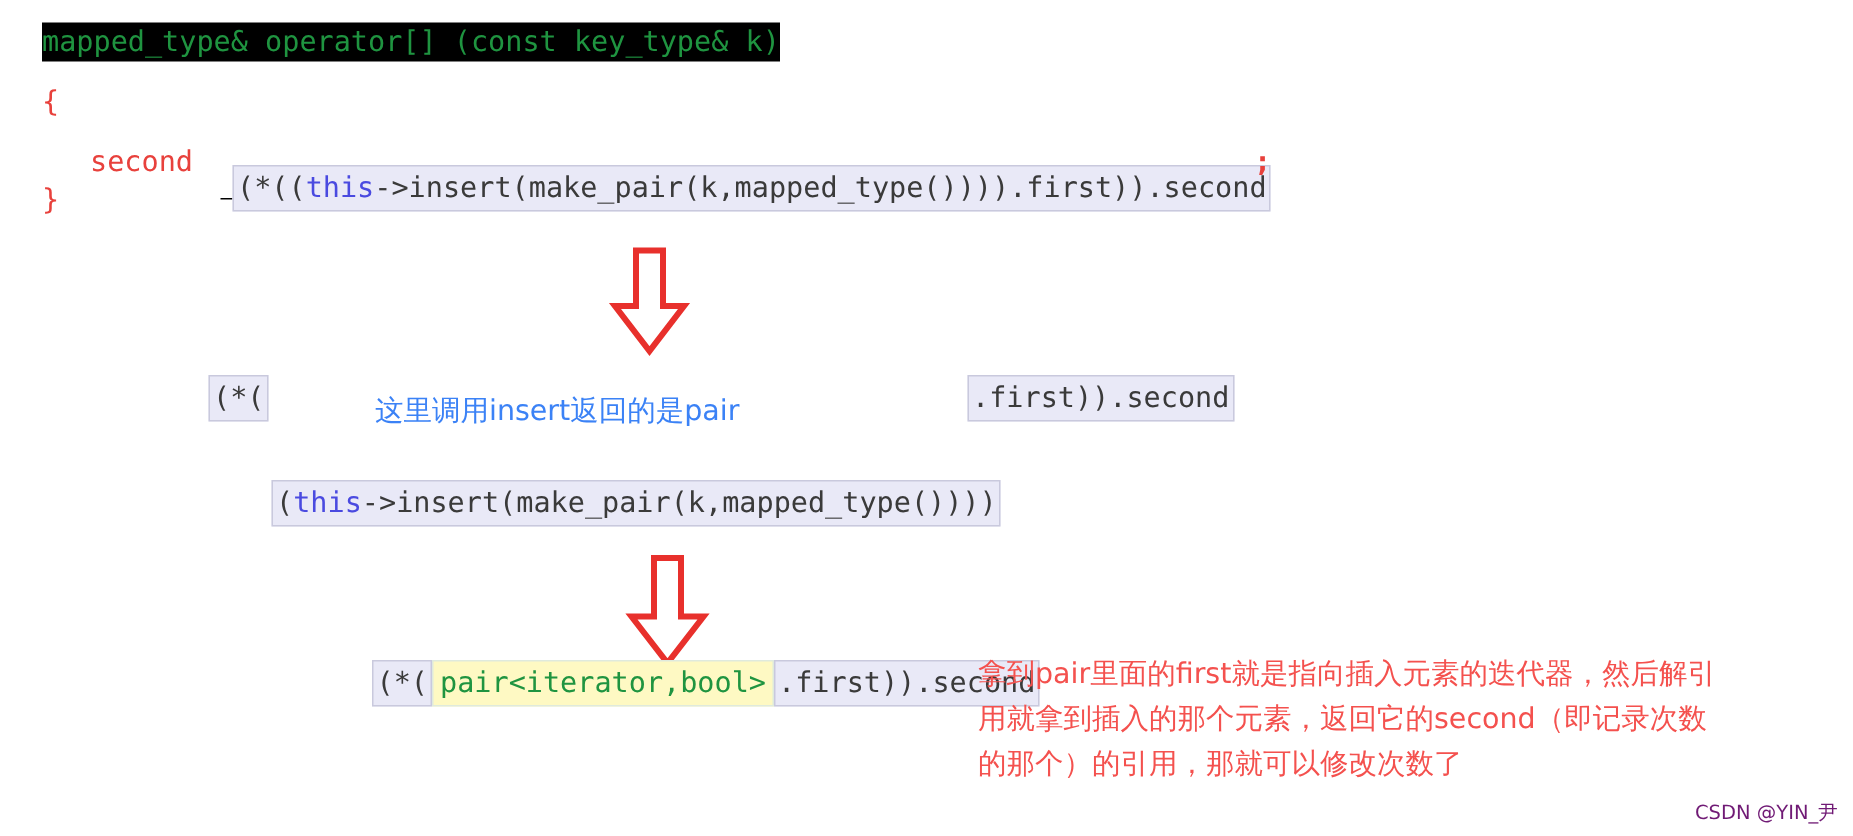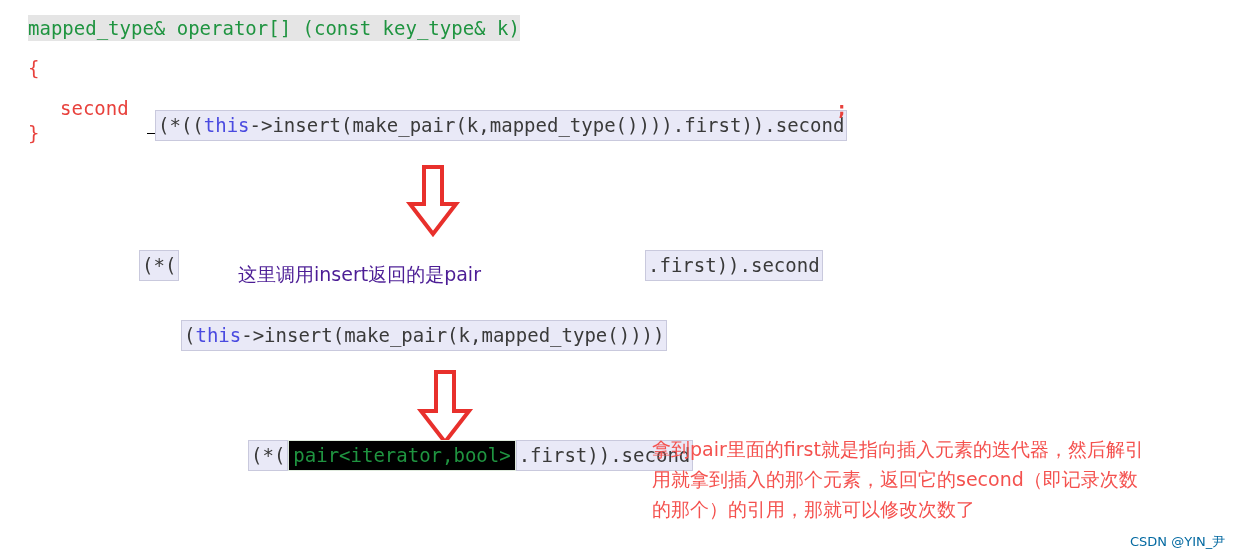--- a/index.html
+++ b/index.html
@@ -21,21 +21,21 @@
 
   
   .code {
     font-family: "DejaVu Sans Mono", "Liberation Mono", monospace;
     font-size: 19px;
     line-height: 26px;
     letter-spacing: 0px;
   }
   .code-sig {
     color: #1f9440;
-    background: #e5e5e5;
+    background: #000000;
     font-size: 19px;
   }
   .brace {
     color: #e8413c;
   }
   .kw-return {
     color: #e8413c;
   }
   .semi {
     color: #e8413c;
@@ -45,52 +45,53 @@
   
   .chip {
     background: #e9e9f7;
     border: 1px solid #c9c9dd;
     color: #3a3a3a;
     padding: 1px 2px 2px 2px;
     display: inline-block;
     box-sizing: border-box;
   }
   .chip-green {
-    background: #000000;
+    background: #fef9c3;
     border: 1px solid #dfeadd;
     color: #1f9440;
     padding: 1px 4px 2px 4px;
     display: inline-block;
     box-sizing: border-box;
   }
   .this-kw { color: #4a4ae0; }
 
   
   .note {
-    color: #4c1d95;
+    color: #3b82f6;
     font-family: "DejaVu Sans", "Liberation Sans", sans-serif;
     font-size: 19px;
     line-height: 30px;
+    margin-left: 12px;
   }
   .note-big {
     color: #f4514e;
     font-family: "DejaVu Sans", "Liberation Sans", sans-serif;
     font-size: 19px;
     line-height: 30px;
     width: 500px;
     white-space: normal;
     margin-top: 24px;
   }
 
   
   .arrow svg { display: block; }
 
   
   .watermark {
-    color: #0369a1;
+    color: #701a75;
     font-family: "DejaVu Sans", "Liberation Sans", sans-serif;
     font-size: 13px;
   }
 </style>
 </head>
 <body>
 
 <div class="abs code code-sig" style="left:28px; top:15px;">mapped_type&amp; operator[] (const key_type&amp; k)</div>
 
 <div class="abs code brace" style="left:28px; top:55px;">{</div>

